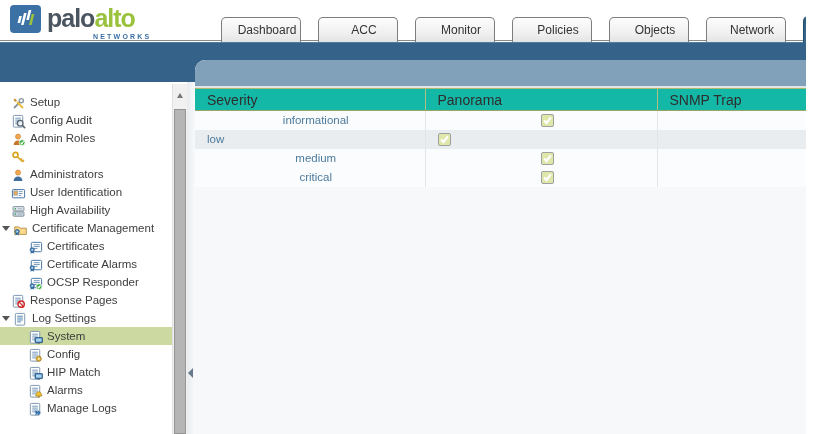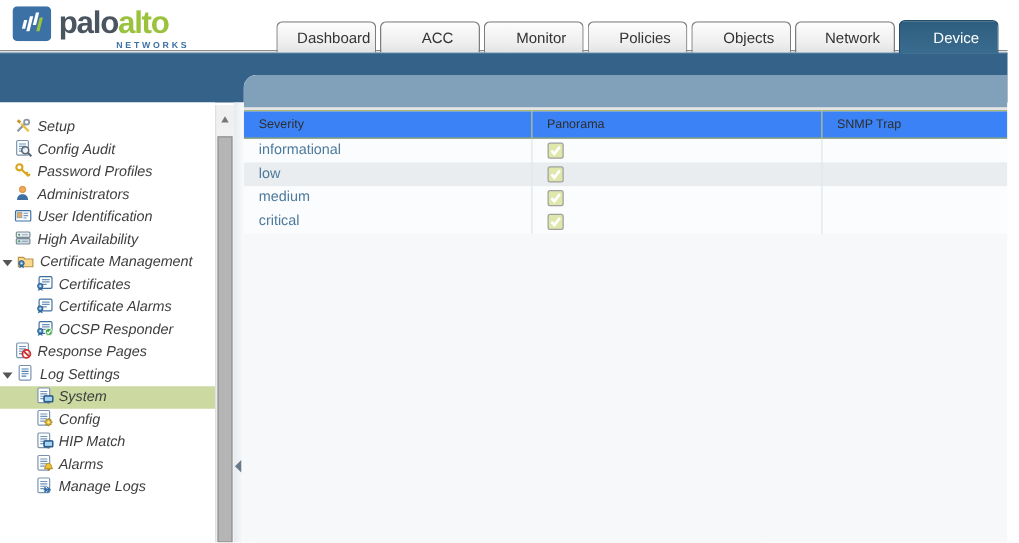--- a/index.html
+++ b/index.html
@@ -11,34 +11,34 @@
   .header { position:absolute; left:0; top:0; width:815px; height:41px; background:#fff; border-bottom:1px solid #8b8b8b; z-index:1; }
   .logo { position:absolute; left:10px; top:5px; display:flex; align-items:flex-start; }
   .logo-mark { width:31px; height:28px; margin-right:6px; }
   .logo-text { line-height:26px; font-size:25px; font-weight:bold; letter-spacing:-1px; }
   .logo-palo { color:#4b5560; }
   .logo-alto { color:#9ac23c; }
   .logo-sub { position:absolute; left:83px; top:28px; font-size:7px; font-weight:bold; letter-spacing:2.2px; color:#3b71a5; }
 
   
   .tabs { position:absolute; left:221px; top:0; height:42px; display:flex; align-items:flex-end; z-index:2; }
-  .tab { width:80px; height:25px; line-height:24px; margin-right:3px; text-align:center;
+  .tab { width:80px; height:25px; line-height:24px; margin-right:17px; text-align:center;
          font-size:12px; color:#333; background:linear-gradient(#fdfdfd,#eee 70%,#e3e3e3);
          border:1px solid #7d7d7d; border-bottom:none; border-radius:5px 5px 0 0; cursor:pointer;padding-left:12px; }
   .tab.active { height:27px; line-height:27px; color:#fff; font-weight:normal;
          background:linear-gradient(#2e5e7e,#3a6c90); border-color:#224d6b; margin-bottom:-1px; }
 
   
   .band { position:absolute; left:0; top:42px; width:815px; height:40px; background:#346288;
           box-shadow:inset 0 1px 0 #4f7fa3; }
 
   
   .sidebar { position:absolute; left:0; top:82px; width:172px; bottom:0; background:#fff; overflow:hidden; padding-top:11px; }
-  .nav-item { position:relative; height:18px; line-height:18px; display:flex; align-items:flex-start;
-              font-size:11.5px; color:#3d3d3d; cursor:pointer; white-space:nowrap;font-style:italic; }
+  .nav-item { position:relative; height:18px; line-height:18px; display:flex; align-items:flex-end;
+              font-size:11.5px; color:#3d3d3d; cursor:pointer; white-space:nowrap; }
   .nav-item.selected { background:#ccd9a1; }
   .nav-icon { width:15px; height:15px; flex:0 0 15px; margin-right:4px; display:inline-block; }
   .nav-icon svg { display:block; }
   .tri { position:absolute; left:2px; top:7px; width:0; height:0;
          border-left:4px solid transparent; border-right:4px solid transparent; border-top:5px solid #555; }
   .ind0 .nav-icon { margin-left:11px; }
   .ind0.expandable .nav-icon { margin-left:13px; }
   .ind1 .nav-icon { margin-left:28px; }
 
   
@@ -52,27 +52,27 @@
   .splitter-arrow { position:absolute; left:1px; top:286px; width:0; height:0;
               border-top:5px solid transparent; border-bottom:5px solid transparent; border-right:5px solid #68798a; }
 
   
   .panel { position:absolute; left:195px; top:60px; right:0; bottom:0; background:#f6f8f9;
            border-top-left-radius:10px; overflow:hidden; }
   .panel-band { height:26px; background:#81a0ba; border-top-left-radius:10px; }
   .panel-gap { height:2px; background:#e4e4e4; }
 
   table.sev { width:100%; border-collapse:collapse; table-layout:fixed; }
-  table.sev th { height:22px; background:#3b82f6; border-top:1px solid #aab873; border-bottom:1px solid #98a766;
+  table.sev th { height:22px; background:#14b8a6; border-top:1px solid #aab873; border-bottom:1px solid #98a766;
                  border-right:1px solid #b2bf7d; padding:0 0 0 12px; text-align:left;
-                 font-size:10px; font-weight:normal; color:#2e2e2e; cursor:pointer; }
+                 font-size:14px; font-weight:normal; color:#2e2e2e; cursor:pointer; }
   table.sev th:last-child { border-right:none; }
   table.sev td { height:19px; padding:0 0 0 12px; font-size:11.5px; border-right:1px solid #e2e6e9; }
   table.sev td:last-child { border-right:none; }
-  table.sev tr.odd td { background:#fafcfd; }
+  table.sev tr.odd td { background:#fafcfd;text-align:center; }
   table.sev tr.even td { background:#e9edf0; }
   td.sev-name { color:#4d7a9c; }
   .cbx { display:inline-block; width:13px; height:13px; background:#dfe7ab; border:1px solid #a0a0a0;
          border-radius:2px; vertical-align:middle; cursor:pointer; }
   .cbx svg { display:block; }
 </style>
 </head>
 <body>
 
 <div id="app">
@@ -123,25 +123,35 @@
             <path d="M4.5 4.5h6M4.5 6.5h6M4.5 8.5h6M4.5 10.5h4" stroke="#6f93b8" stroke-width="1" fill="none"></path>
             <circle cx="9.8" cy="9.8" r="3" fill="#eaf2fa" fill-opacity="0.7" stroke="#5a6570" stroke-width="1.3"></circle>
             <path d="M12 12l3 3" stroke="#5a6570" stroke-width="1.8"></path>
           </svg>
         </span>
         <span>Config Audit</span>
       </div>
       <div class="nav-item ind0">
         <span class="nav-icon">
           <svg viewBox="0 0 16 16" width="15" height="15">
+            <circle cx="7.5" cy="4.9" r="2.7" fill="#f2a852" stroke="#c07820" stroke-width="0.6"></circle>
+            <path d="M2.8 13.8c0-3.2 2.1-4.8 4.7-4.8s4.7 1.6 4.7 4.8z" fill="#c8772a"></path>
+            <circle cx="11.8" cy="11.3" r="3.1" fill="#35a83c" stroke="#fff" stroke-width="0.8"></circle>
+            <path d="M10.3 11.3l1.1 1.2 2-2.4" stroke="#fff" stroke-width="1.3" fill="none"></path>
+          </svg>
+        </span>
+        <span>Admin Roles</span>
+      </div>
+      <div class="nav-item ind0">
+        <span class="nav-icon">
+          <svg viewBox="0 0 16 16" width="15" height="15">
             <circle cx="4.8" cy="5.2" r="2.6" fill="none" stroke="#d9a51f" stroke-width="1.8"></circle>
             <path d="M6.8 7.2l6 5.6M10.5 10.6l1.4-1.5M12.4 12.3l1.4-1.5" stroke="#d9a51f" stroke-width="1.8"></path>
           </svg>
         </span>
-        <span>Password Profiles</span>
       </div>
       <div class="nav-item ind0">
         <span class="nav-icon">
           <svg viewBox="0 0 16 16" width="15" height="15">
             <circle cx="7.5" cy="4.9" r="2.7" fill="#f2a852" stroke="#c07820" stroke-width="0.6"></circle>
             <path d="M2.8 13.8c0-3.2 2.1-4.8 4.7-4.8s4.7 1.6 4.7 4.8z" fill="#3e6fa0"></path>
           </svg>
         </span>
         <span>Administrators</span>
       </div>

